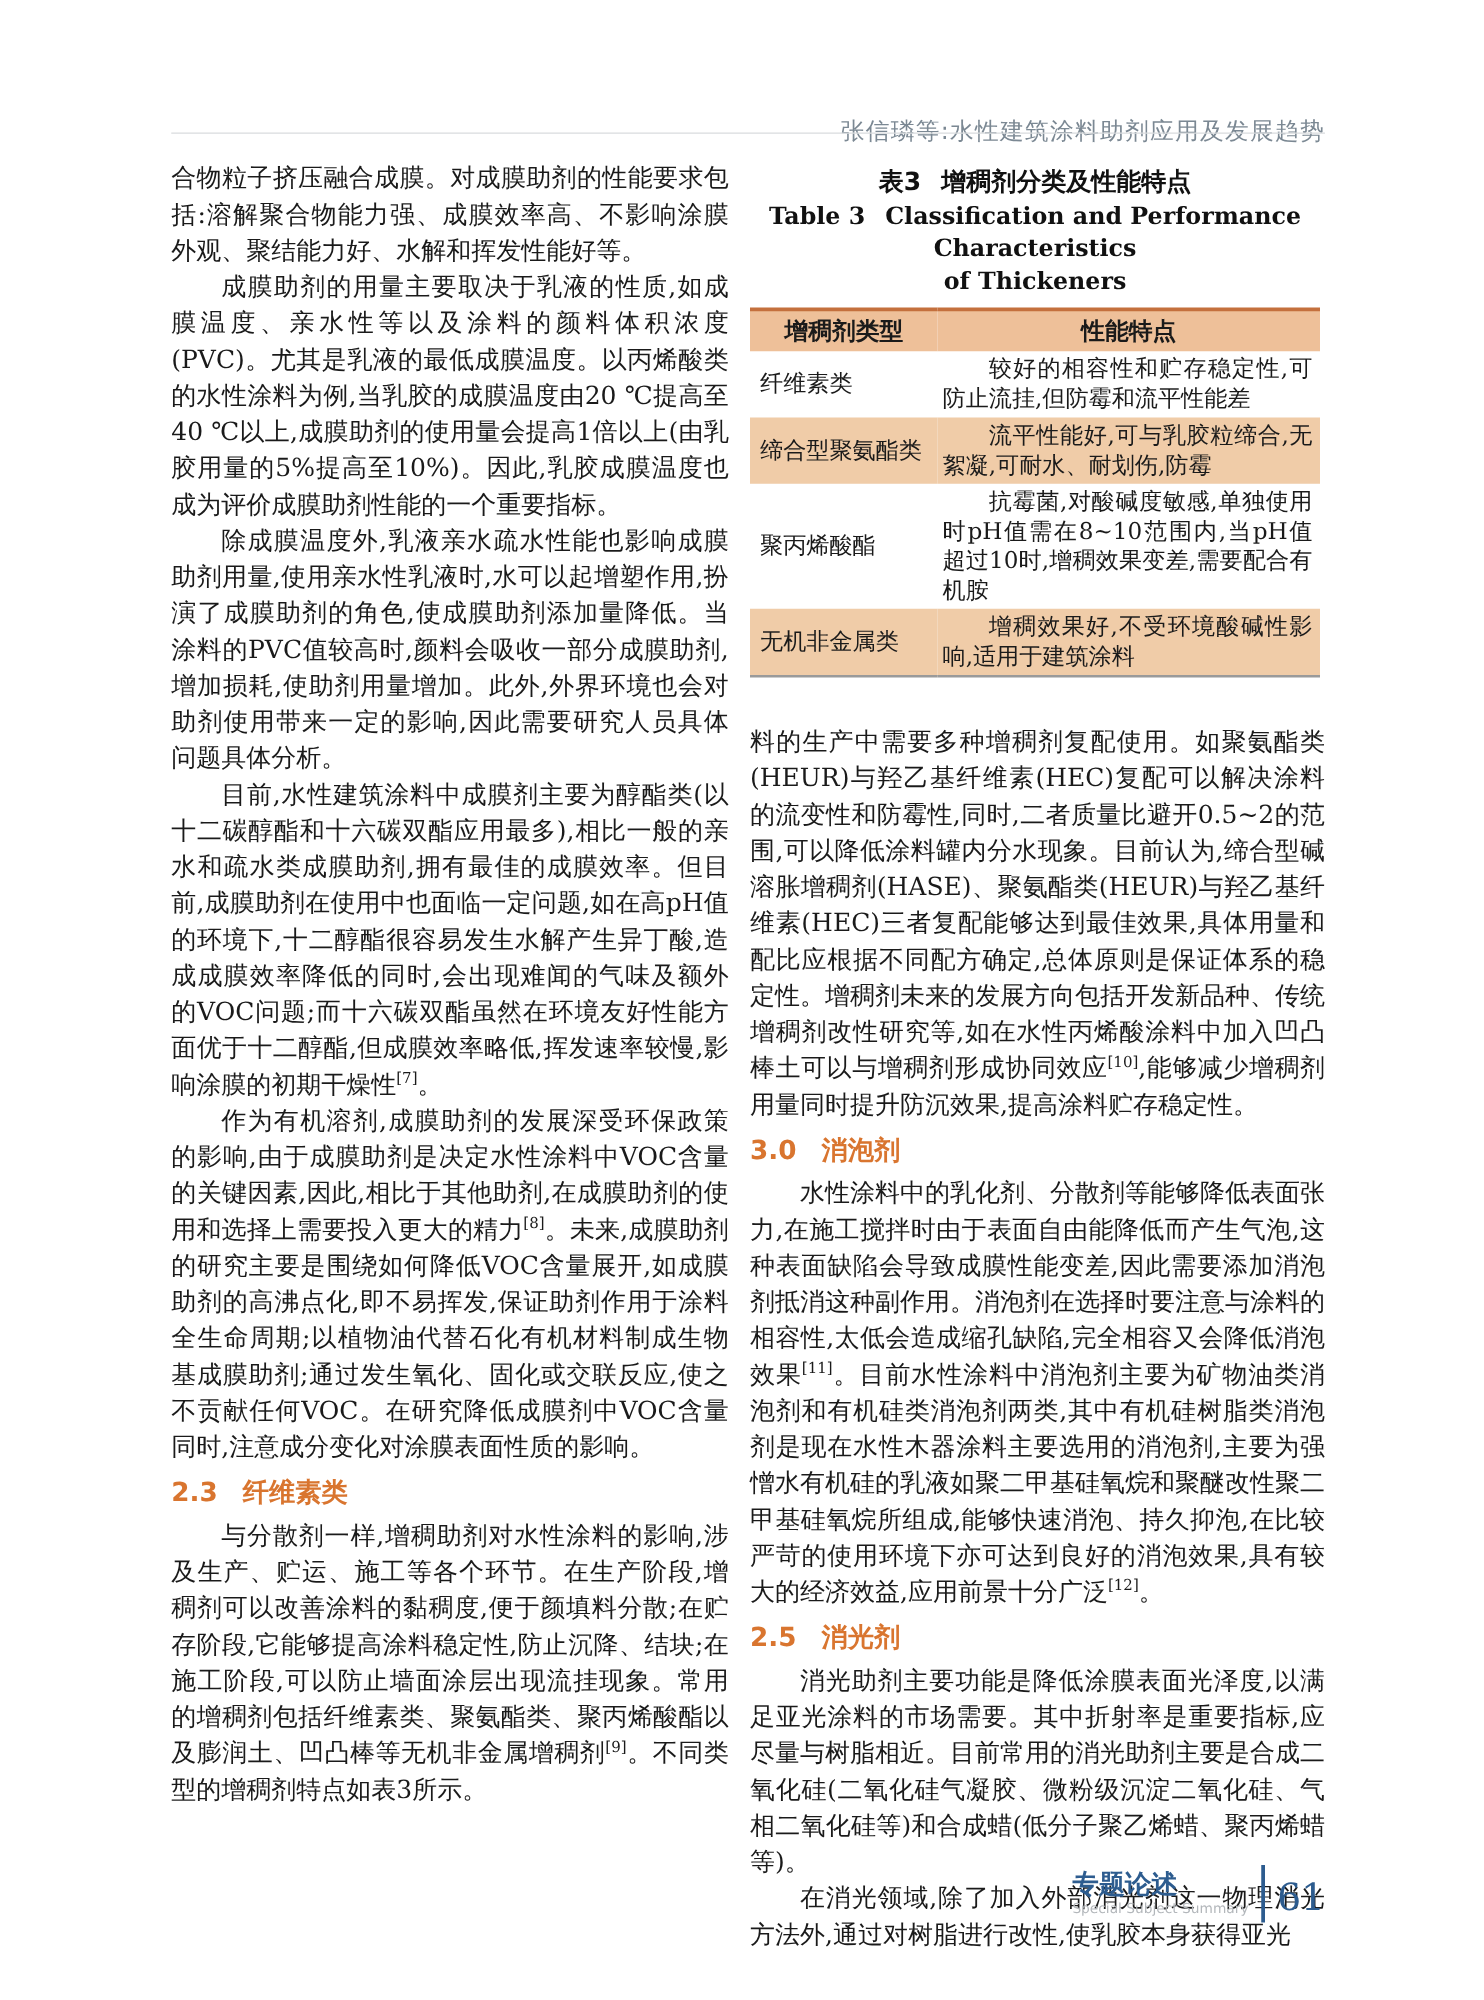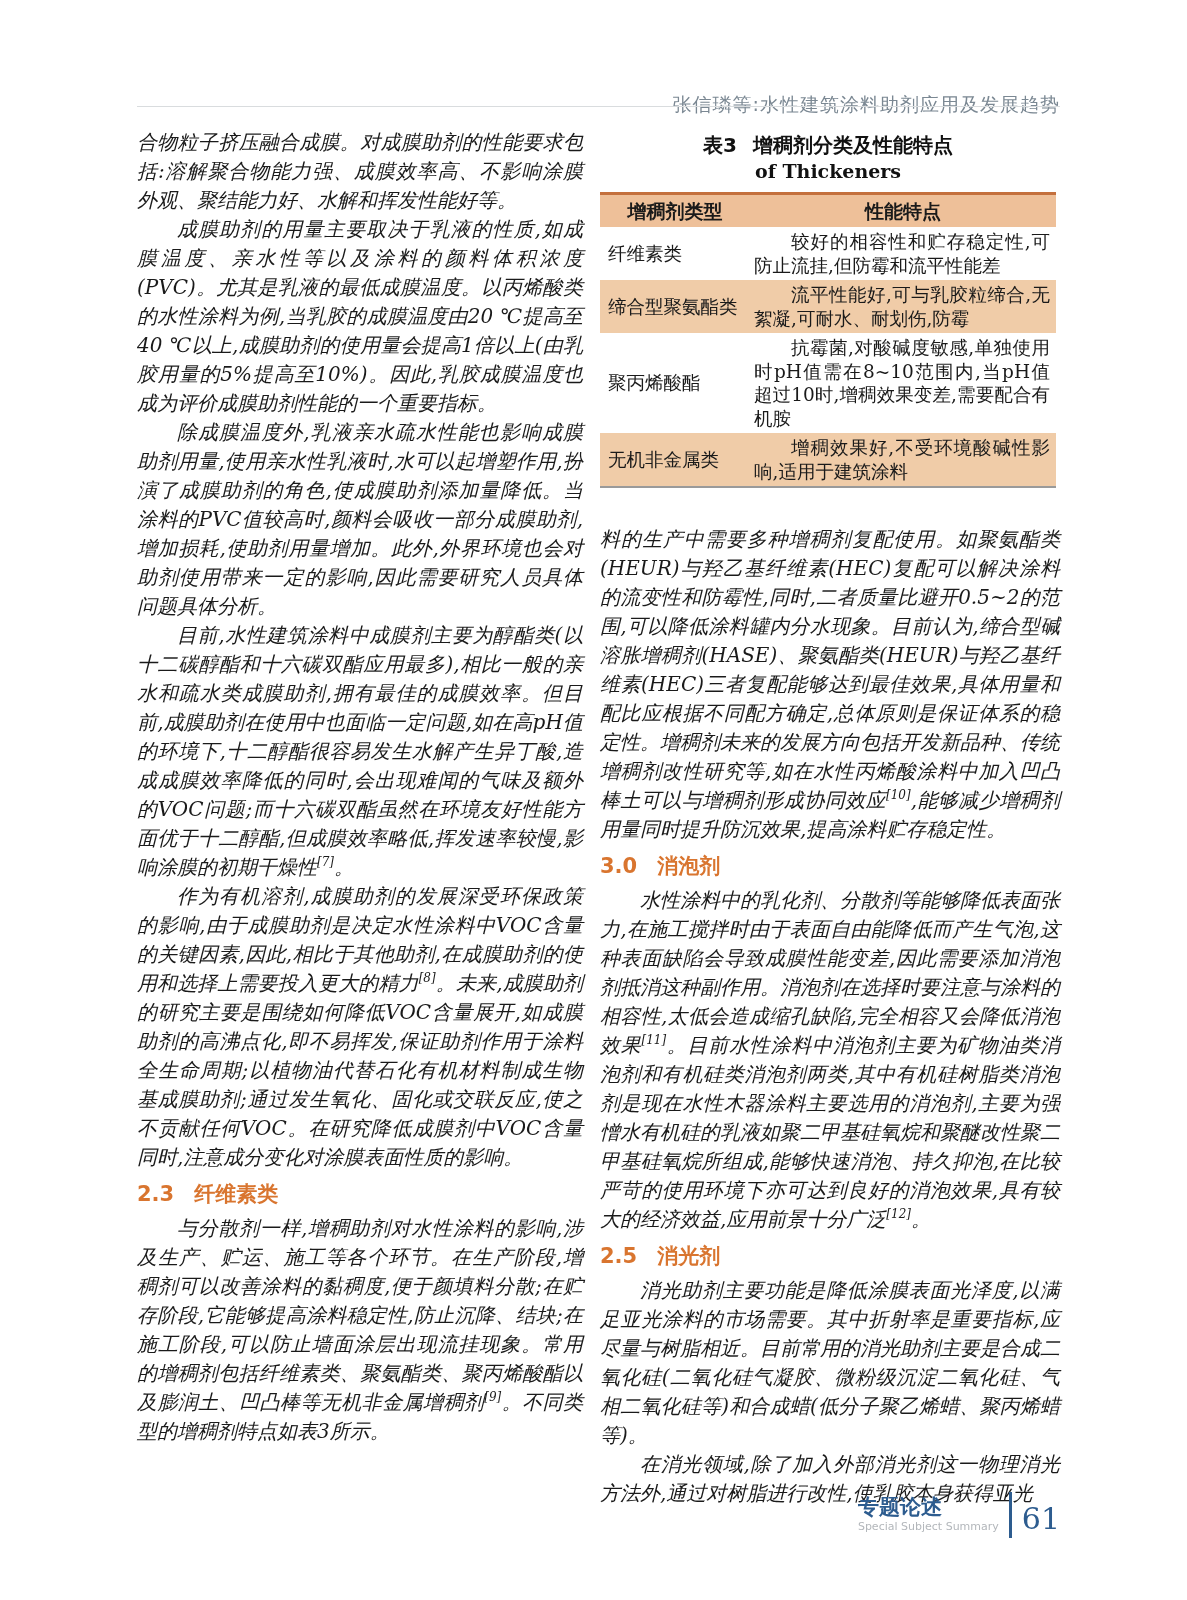--- a/index.html
+++ b/index.html
@@ -27,21 +27,20 @@
     position:absolute;top:128px;left:137px;right:127px;
     display:flex;justify-content:space-between;
   }
   .col{width:446px;}
   .col.right{width:460px;}
   .para{
     margin:0;
     font-size:20px;line-height:29px;
     text-align:justify;text-justify:inter-ideograph;
     text-indent:2em;
-    font-style:italic;
   }
   .para.cont{text-indent:0;}
   .para sup{font-size:12px;line-height:0;}
   .section-heading{
     margin:7px 0 5px 0;
     font-family:"DejaVu Sans","Liberation Sans",sans-serif;
     font-weight:bold;font-size:21px;line-height:30px;
     color:var(--accent-orange,#d9752f);
   }
   .section-heading .num{margin-right:20px;}
@@ -124,20 +123,23 @@
       </div>
       <p class="para sup">与分散剂一样,增稠助剂对水性涂料的影响,涉及生产、贮运、施工等各个环节。在生产阶段,增稠剂可以改善涂料的黏稠度,便于颜填料分散;在贮存阶段,它能够提高涂料稳定性,防止沉降、结块;在施工阶段,可以防止墙面涂层出现流挂现象。常用的增稠剂包括纤维素类、聚氨酯类、聚丙烯酸酯以及膨润土、凹凸棒等无机非金属增稠剂<sup>[9]</sup>。不同类型的增稠剂特点如表3所示。</p>
     </div>
 
     <div class="col right">
 
       <div class="table-wrap">
         <div class="tbl-caption-zh">
           <span class="lbl">表3</span><span>增稠剂分类及性能特点</span>
         </div>
+        <div class="tbl-caption-en">
+          <span class="lbl">Table 3</span><span>Classification and Performance Characteristics</span>
+        </div>
         <div class="tbl-caption-en" style="margin-top:0;">of Thickeners</div>
 
         <table class="thickener">
           <thead>
             <tr>
               <th>增稠剂类型</th>
               <th>性能特点</th>
             </tr>
           </thead>
           <tbody>

